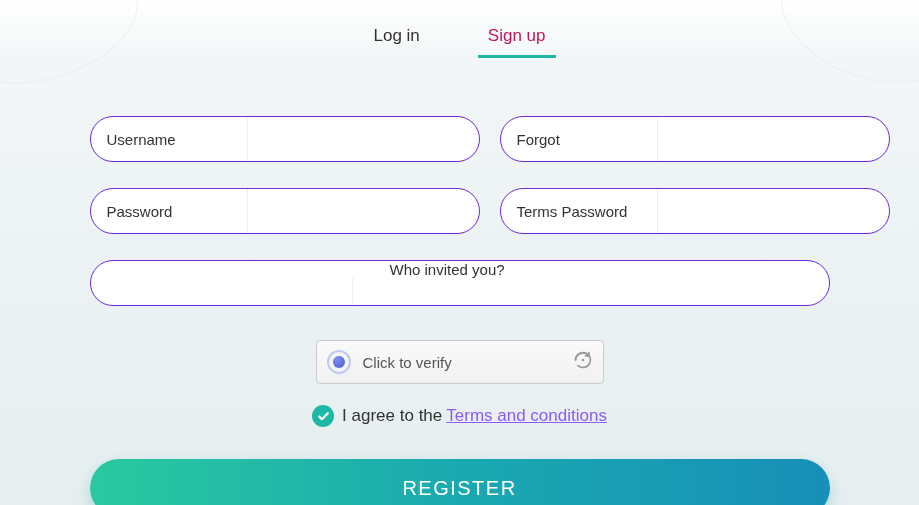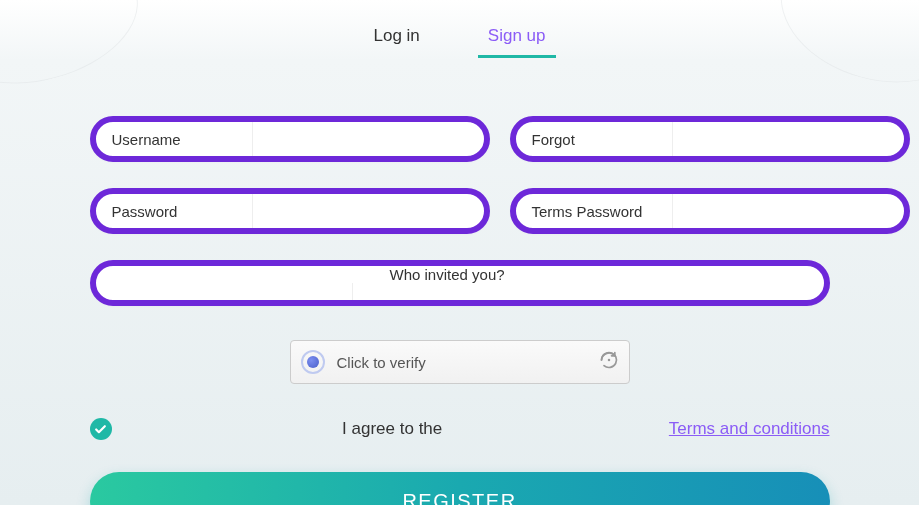--- a/index.html
+++ b/index.html
@@ -45,21 +45,21 @@
       padding-bottom: 12px;
     }
     .tab {
       font-size: 17px;
       color: #333;
       cursor: pointer;
       padding-bottom: 10px;
       position: relative;
     }
     .tab.active {
-      color: #8b5cf6;
+      color: #be185d;
     }
     .tab.active::after {
       content: '';
       position: absolute;
       left: -10px;
       right: -10px;
       bottom: -2px;
       height: 3px;
       background: #1fb8a6;
     }
@@ -71,21 +71,21 @@
     .row {
       display: flex;
       gap: 20px;
       margin-bottom: 26px;
     }
     .field {
       flex: 1;
       display: flex;
       align-items: center;
       background: #fff;
-      border: 6px solid #6d28d9;
+      border: 1px solid #6d28d9;
       border-radius: 999px;
       height: 46px;
       padding: 0 16px;
       box-shadow: 0 1px 2px rgba(0,0,0,0.02);
     }
     .field.full { width: 100%; flex-direction: column; }
     .field-label {
       font-size: 15px;
       color: #333;
       min-width: 140px;
@@ -104,21 +104,21 @@
       display: flex;
       justify-content: center;
       margin-top: 34px;
     }
     .captcha {
       display: flex;
       align-items: center;
       background: linear-gradient(180deg, #fafafa, #f1f1f1);
       border: 1px solid #ccc;
       border-radius: 4px;
-      width: 340px;
+      width: 288px;
       height: 44px;
       padding: 14px 10px;
       cursor: pointer;
     }
     .captcha-circle {
       width: 24px;
       height: 24px;
       border-radius: 50%;
       border: 2px solid #bfcaf0;
       display: flex;
@@ -135,23 +135,23 @@
     .captcha-text {
       flex: 1;
       font-size: 15px;
       color: #555;
     }
     .captcha-refresh-icon {
       color: #888;
     }
     .terms-row {
       display: flex;
-      justify-content: space-between;
-      align-items: center;
-      margin-top: 34px;
+      justify-content: center;
+      align-items: center;
+      margin-top: 21px;
       font-size: 17px;
       color: #333;
     }
     .checkbox {
       width: 22px;
       height: 22px;
       border-radius: 50%;
       background: #1fb8a6;
       display: flex;
       align-items: center;

